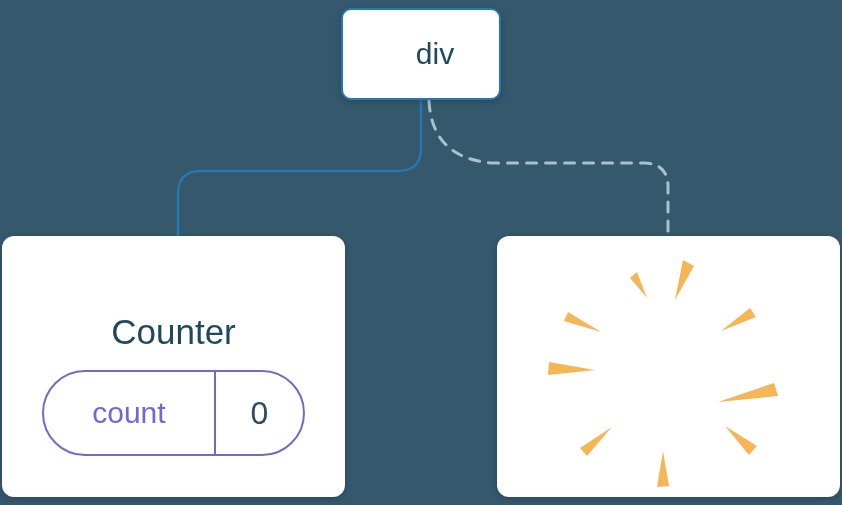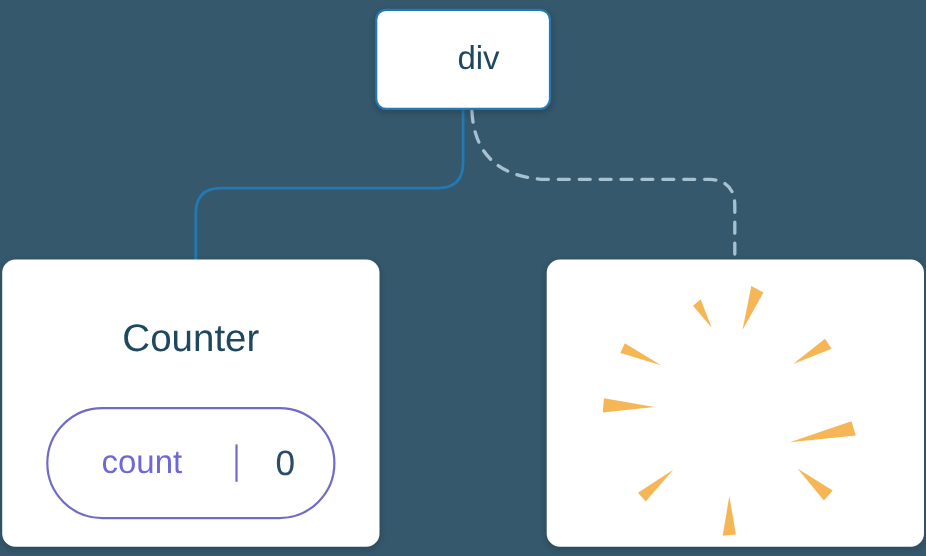--- a/index.html
+++ b/index.html
@@ -41,39 +41,38 @@
     justify-content: center;
     font-size: 30px;
     color: #1D4860;
     padding-left: 28px;
   }
   .counter-node {
     left: 2px;
     top: 236px;
     width: 343px;
     height: 261px;
-    padding-top: 54px;
+    padding-top: 78px;
   }
   .counter-title {
     height: 36px;
     line-height: 36px;
     text-align: center;
     font-size: 35px;
     color: #1D4860;
   }
   .state-pill {
     width: 263px;
-    height: 102px;
-    margin: 44px auto 0 auto;
+    height: 86px;
+    margin: 20px auto 0 auto;
     border: 2.5px solid #6F6CC8;
     border-radius: 60px;
     display: flex;
     overflow: hidden;
     box-sizing: border-box;
-    align-items: center;
   }
   .state-key {
     flex: 1.95;
     display: flex;
     align-items: center;
     justify-content: center;
     font-size: 30px;
     color: #6C69D6;
     border-right: 2.5px solid #6F6CC8;
   }

